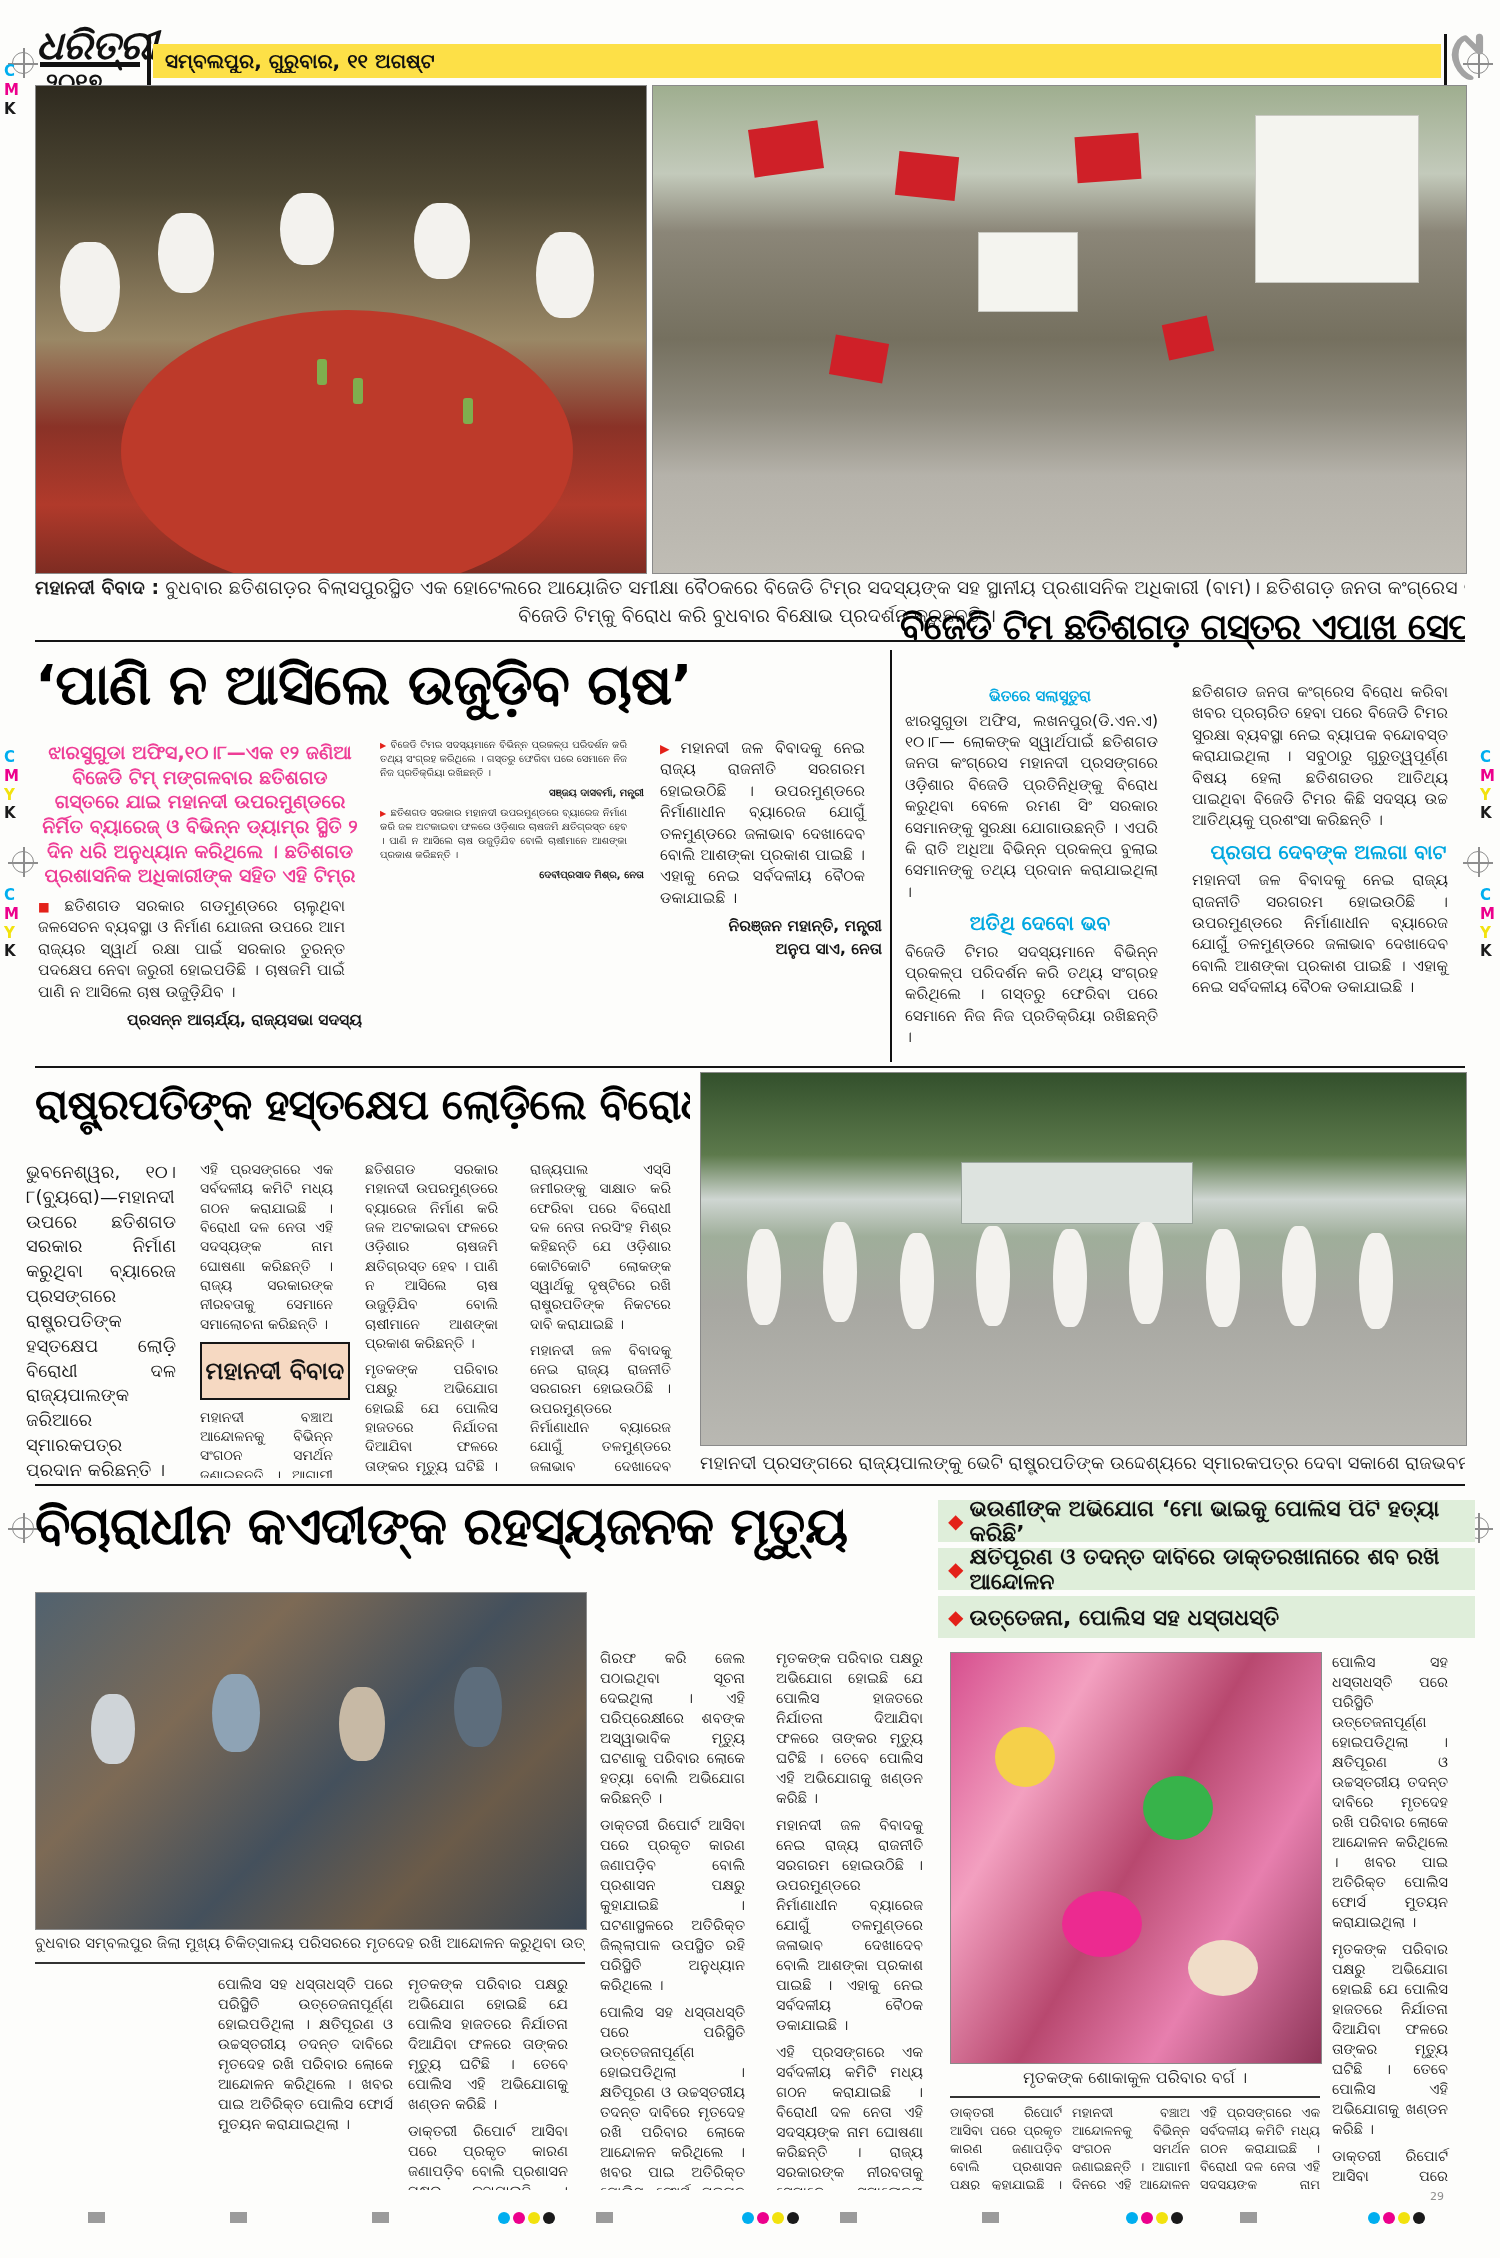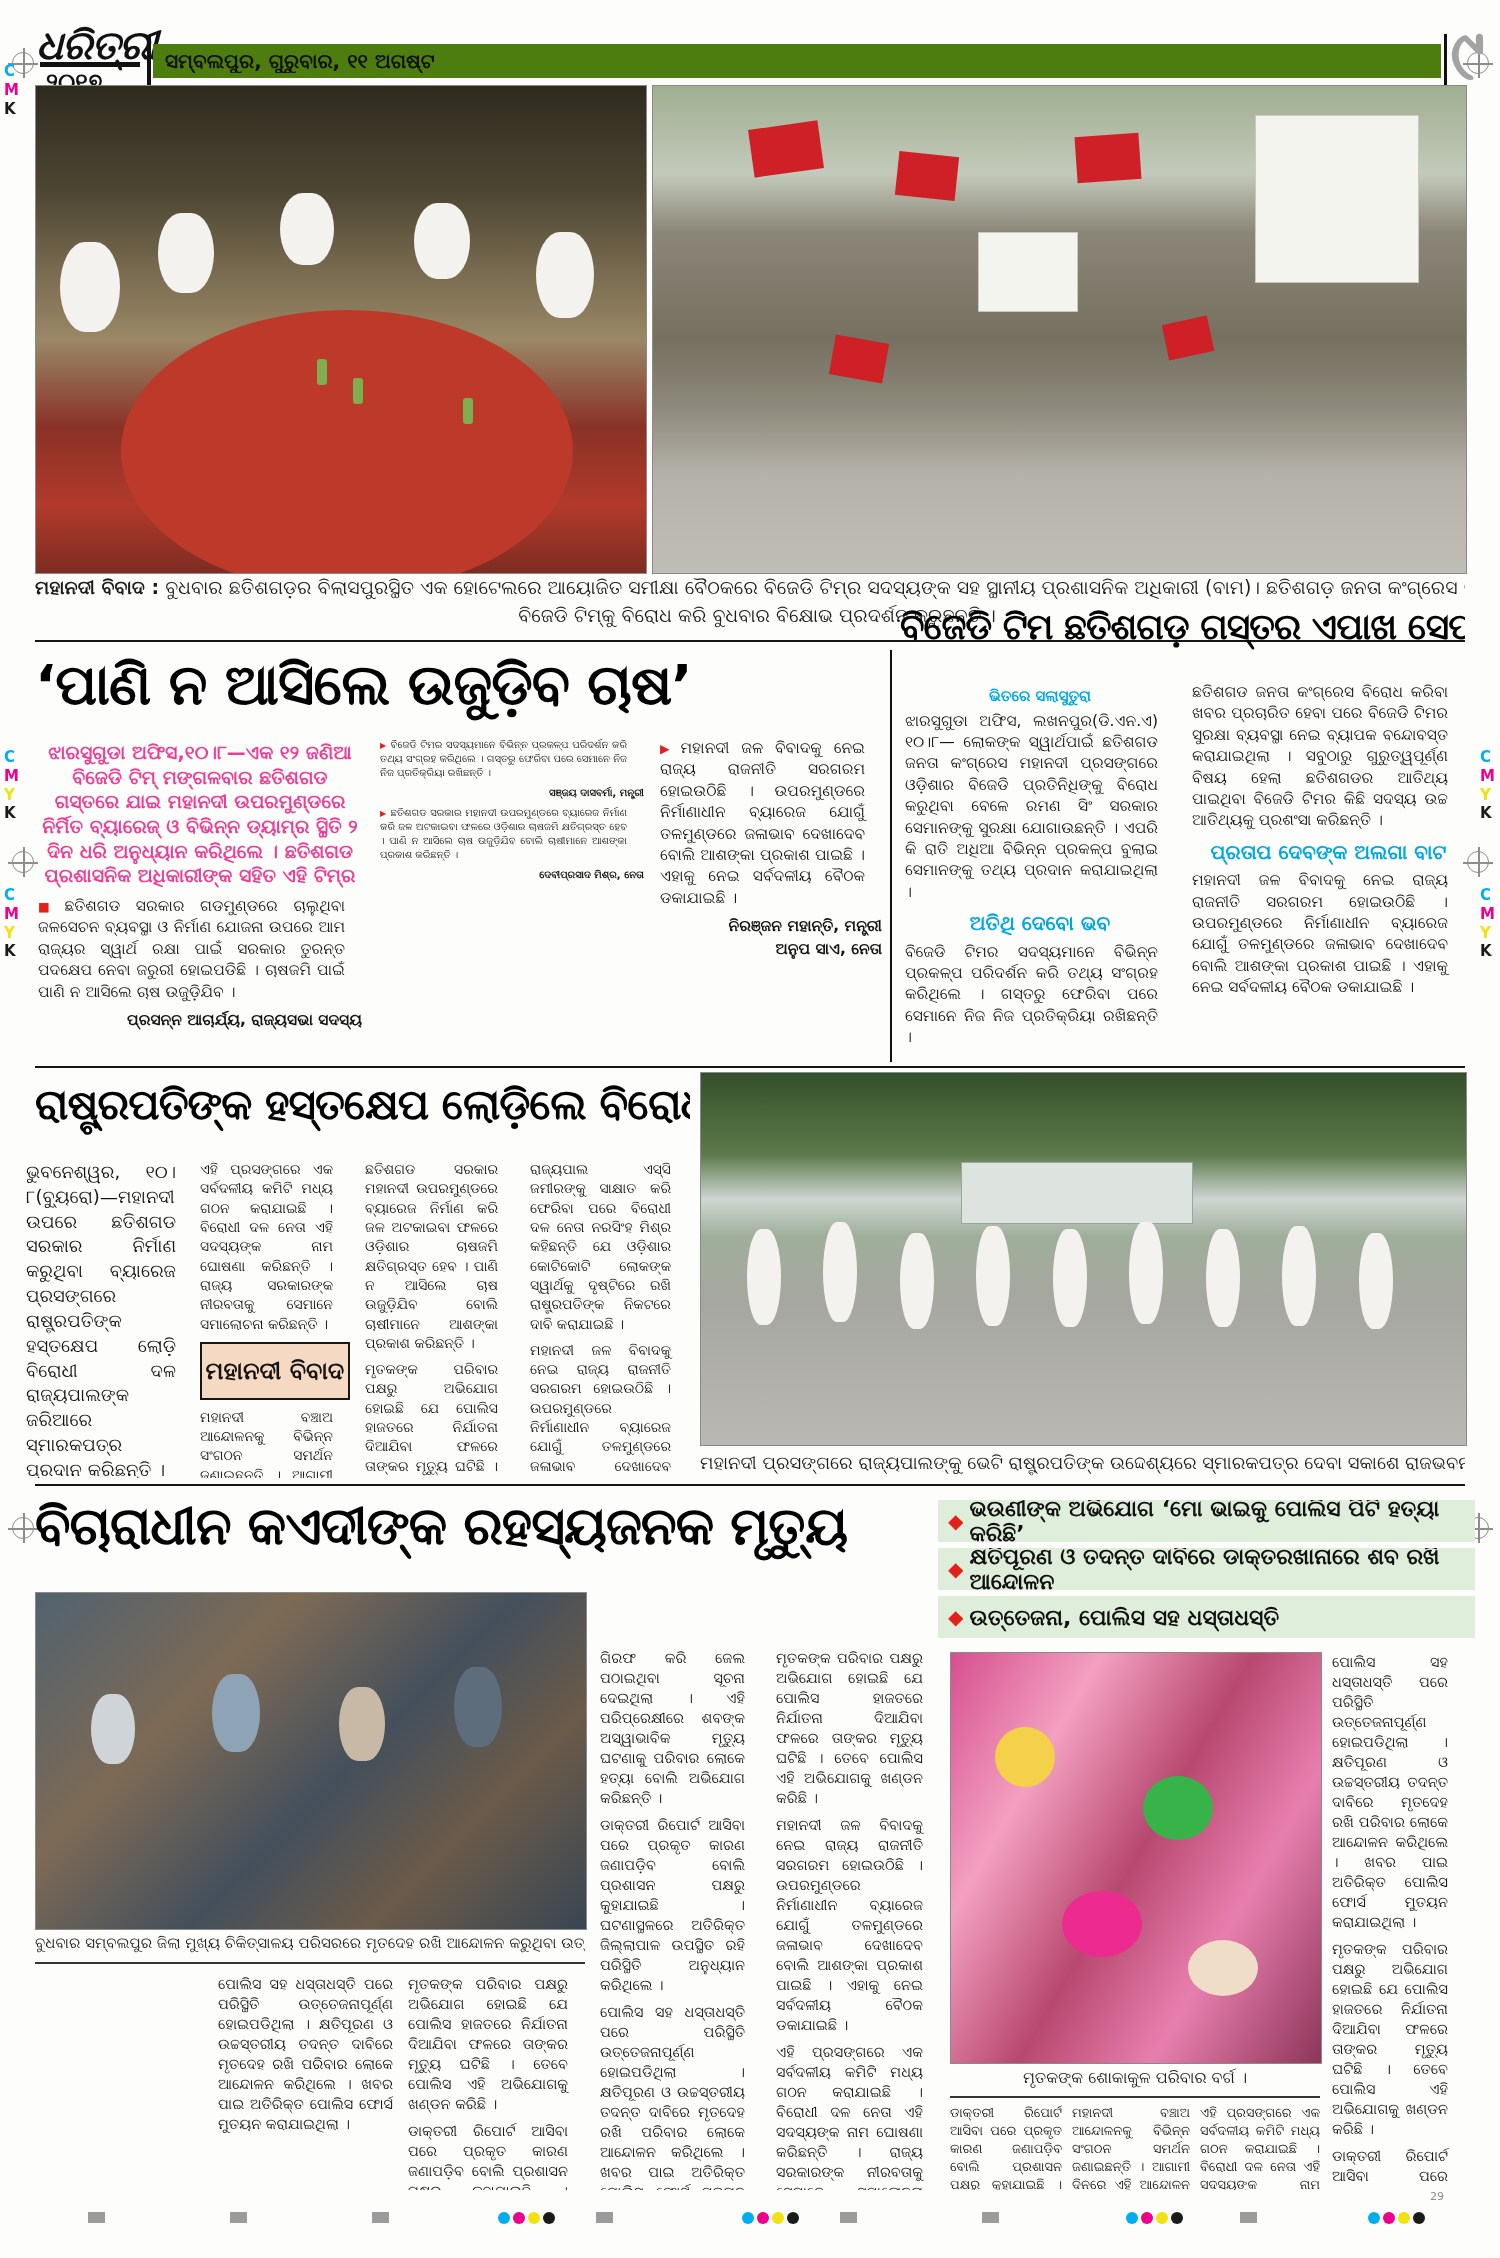--- a/index.html
+++ b/index.html
@@ -71,21 +71,21 @@
     <span style="color:#00aeef">C</span>
       <span style="color:#ec008c">M</span>
       <span style="color:#f2e20e">Y</span>
       <span style="color:#1a1a1a">K</span>
   </div>
 
   <div class="abs" style="left:36px;top:22px;font-size:40px;font-weight:bold;font-style:italic;letter-spacing:-1px;">ଧରିତ୍ରୀ</div>
   <div class="abs" style="left:40px;top:62px;width:100px;height:5px;background:#111;"></div>
   <div class="abs" style="left:46px;top:68px;font-size:24px;font-weight:bold;">୨୦୧୭</div>
   <div class="abs" style="left:147px;top:36px;width:4px;height:56px;background:#111;"></div>
-  <div class="abs" style="left:153px;top:44px;width:1288px;height:34px;background:#4d7c0f;">
+  <div class="abs" style="left:153px;top:44px;width:1288px;height:34px;background:#fde047;">
     <div style="padding:5px 0 0 12px;font-size:20px;font-weight:bold;white-space:nowrap;overflow:hidden;">ସମ୍ବଲପୁର, ଗୁରୁବାର, ୧୧ ଅଗଷ୍ଟ</div>
   </div>
   <div class="abs" style="left:1444px;top:34px;width:3px;height:60px;background:#111;"></div>
   <div class="abs" style="left:1450px;top:14px;font-size:70px;font-weight:bold;color:#a3a3a3;">୯</div>
 
   <div class="photo" style="left:35px;top:85px;width:610px;height:487px;background:linear-gradient(180deg,#2e2a1f 0%,#4e4733 22%,#7d6f53 40%,#9a8866 52%,#8a3227 70%,#b13a2b 86%,#7e2c22 100%);">
     <div class="abs" style="left:14%;top:46%;width:74%;height:58%;background:#bd3a2a;border-radius:50%;"></div>
     <div class="fig" style="left:4%;top:32%;width:60px;height:90px;"></div>
     <div class="fig" style="left:20%;top:26%;width:56px;height:80px;"></div>
     <div class="fig" style="left:40%;top:22%;width:54px;height:72px;"></div>

